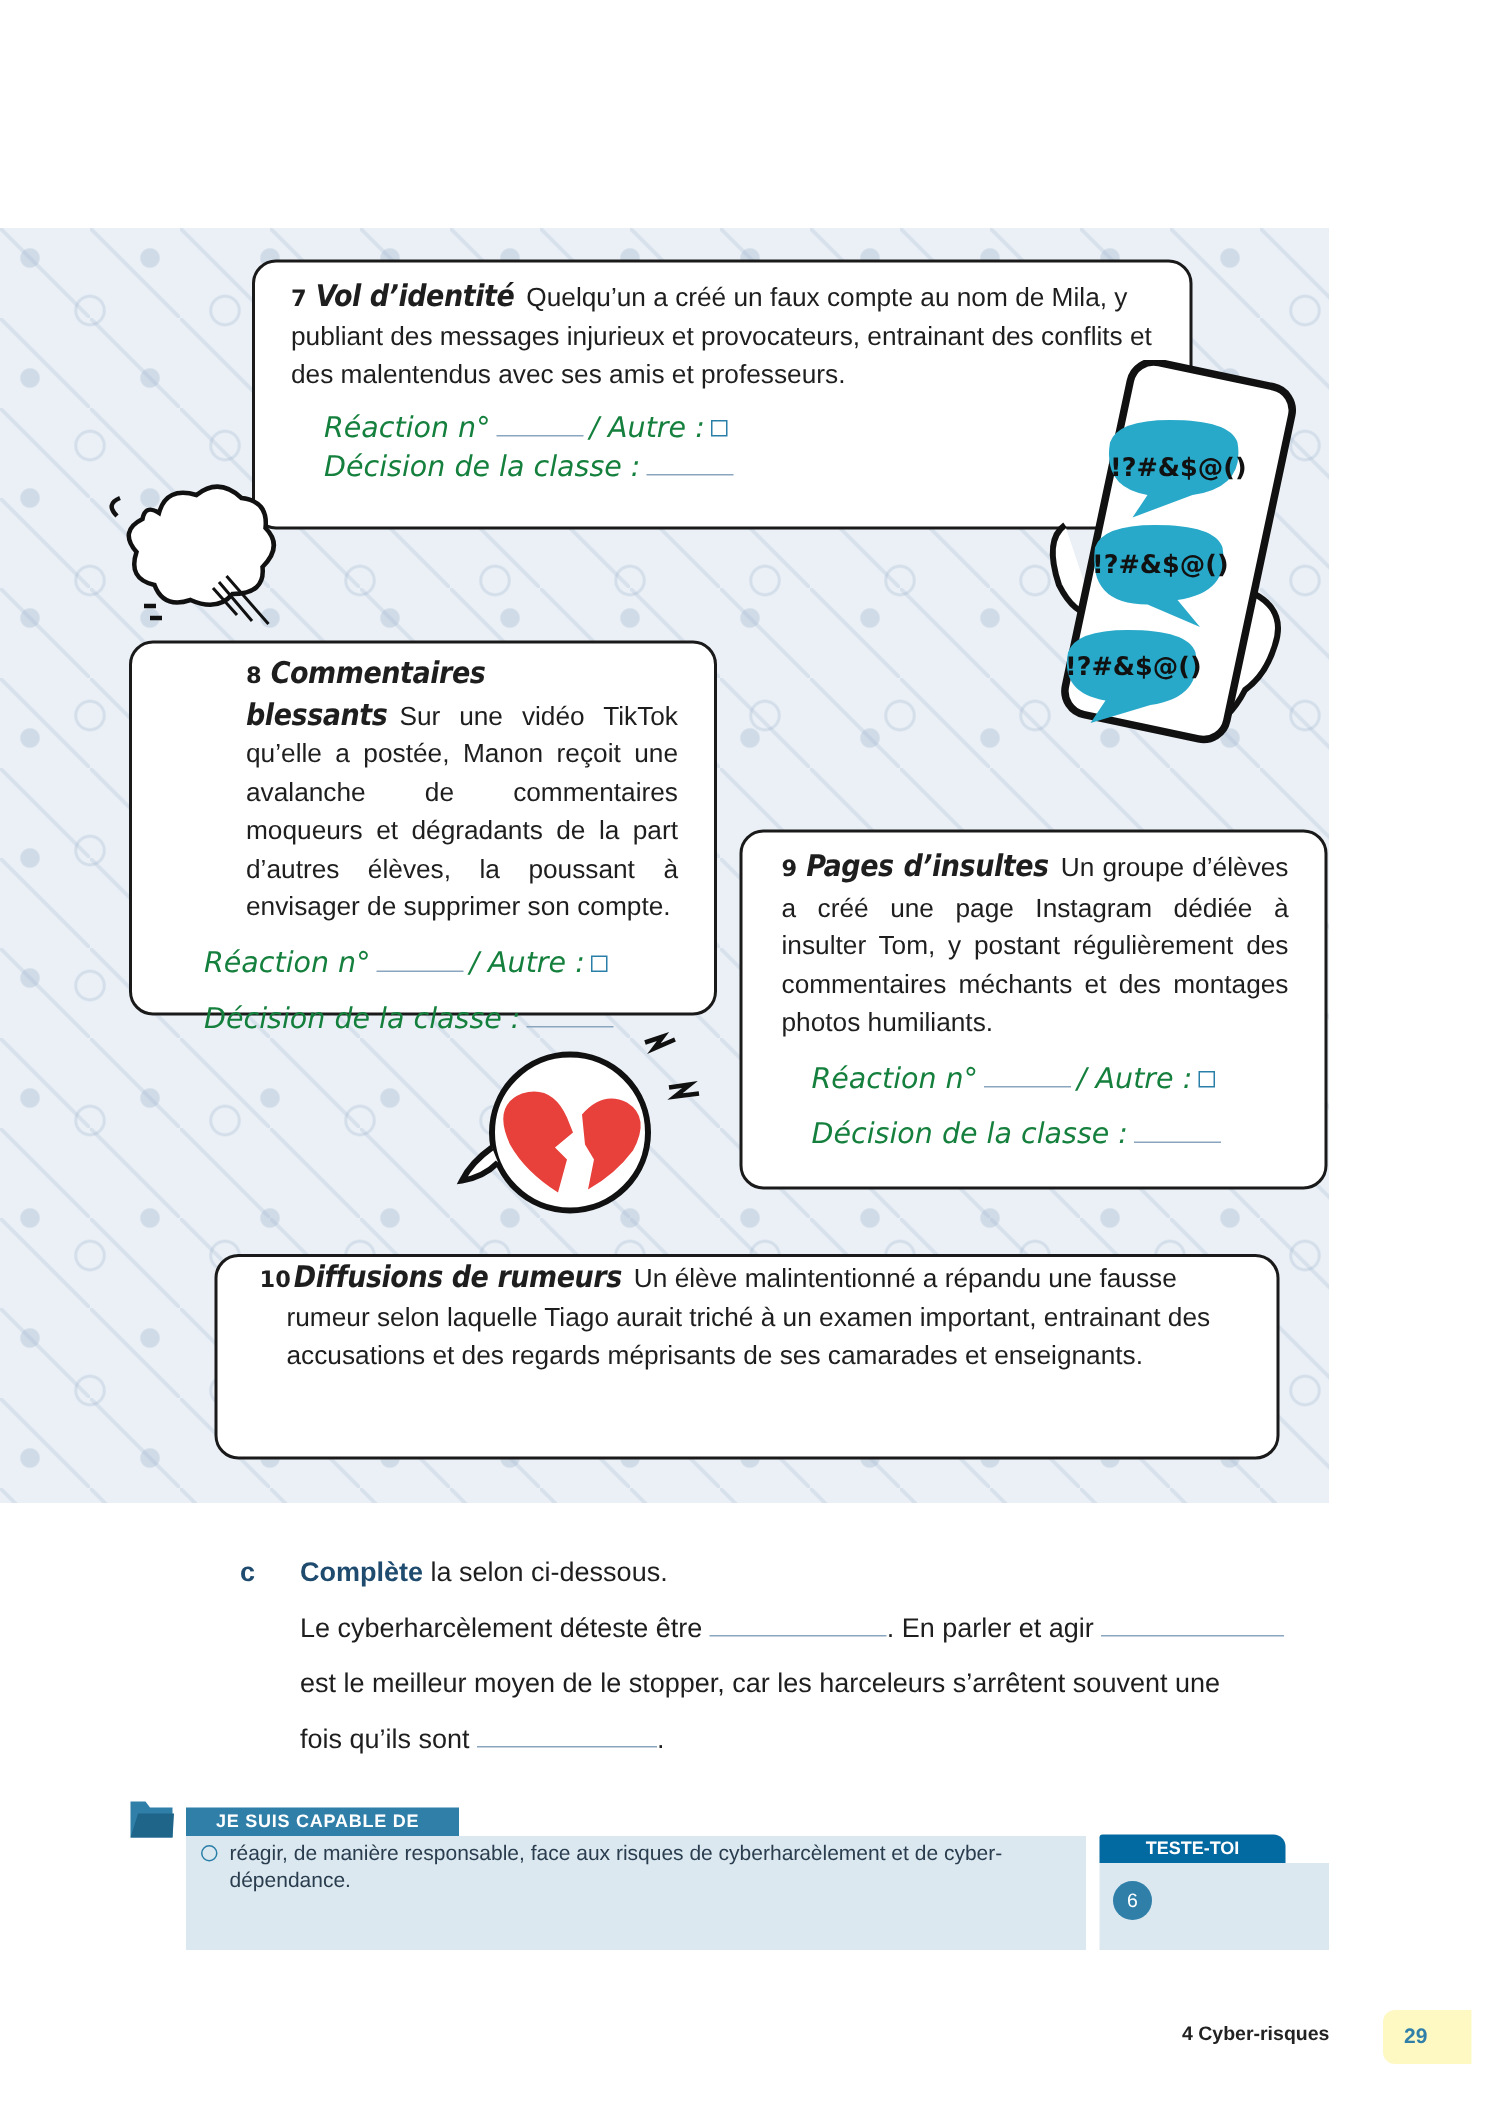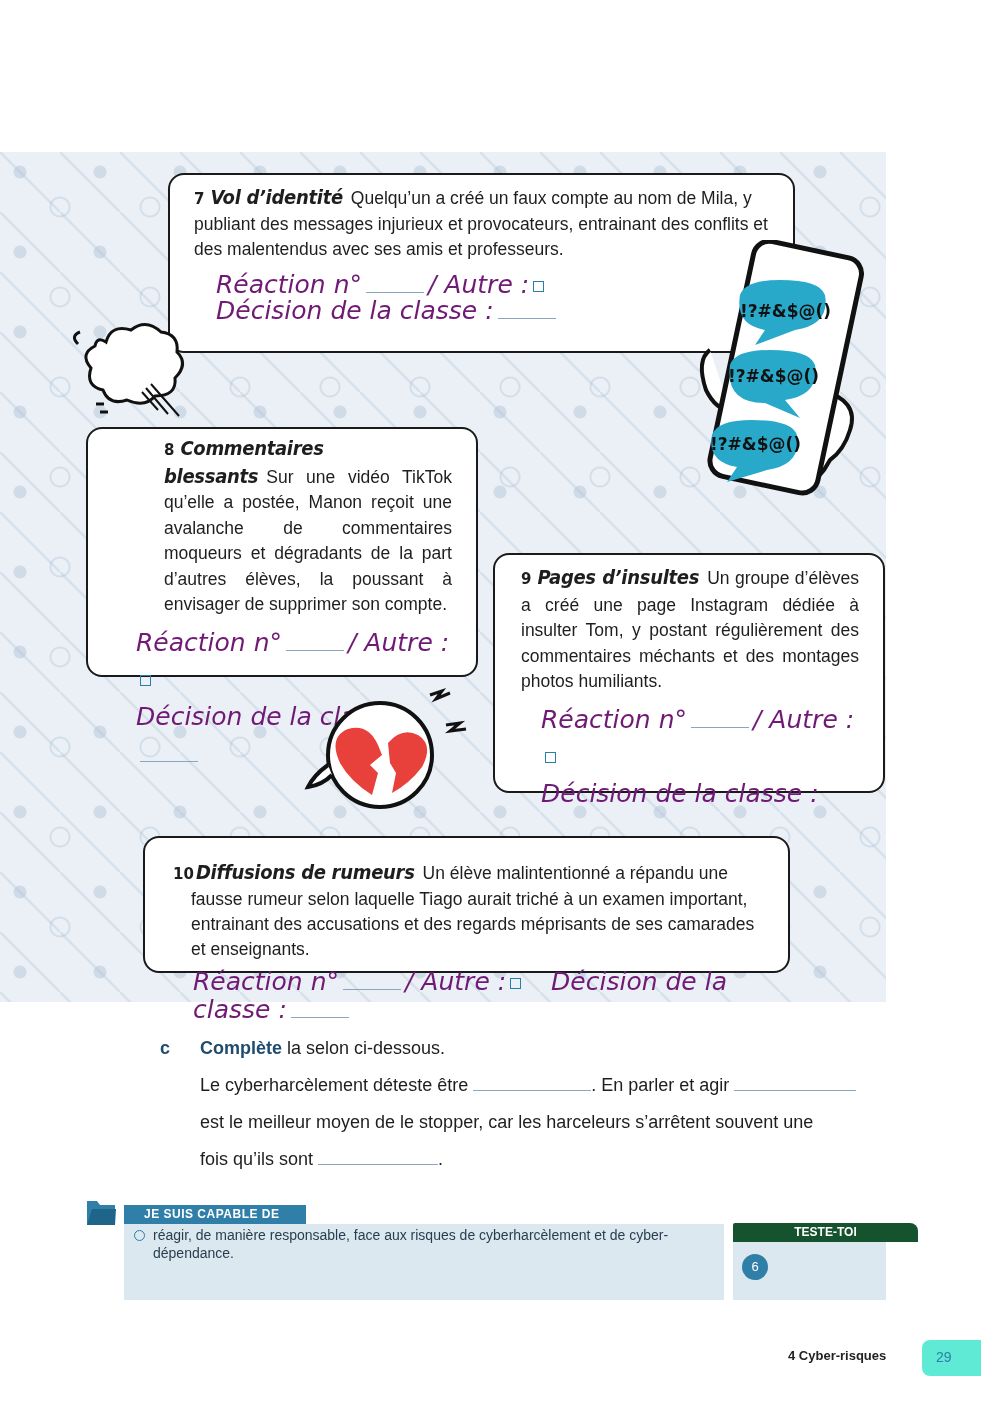--- a/index.html
+++ b/index.html
@@ -15,40 +15,40 @@
       linear-gradient(45deg, transparent 48%, rgba(160,180,205,0.25) 49% 51%, transparent 52%);
     background-size: 80px 80px, 90px 90px, 60px 60px;
   }
 
   .card {
     position: absolute; background: #fff; border: 2.5px solid #1a1a1a; border-radius: 16px;
   }
   .card .num { font-family: "DejaVu Sans", sans-serif; font-size: 15px; font-weight: bold; margin-right: 6px; }
   .card .title { font-family: "DejaVu Sans Condensed", "DejaVu Sans", sans-serif; font-weight: bold; font-size: 20px; letter-spacing: -0.3px; margin-right: 8px; font-style: italic; }
   .card .body { font-size: 17.5px; line-height: 25px; color: #1e1e1e; }
-  .hand { font-family: "DejaVu Sans", sans-serif; font-style: italic; font-size: 25px; line-height: 28px; color: #701a75; }
+  .hand { font-family: "DejaVu Sans", sans-serif; font-style: italic; font-size: 19px; line-height: 28px; color: #15803d; }
   .blank { display: inline-block; width: 58px; border-bottom: 1.5px solid #8aa6bf; height: 16px; vertical-align: baseline; margin: 0 4px; }
   .chk { display: inline-block; width: 11px; height: 11px; border: 1.5px solid #2a7fa8; vertical-align: middle; margin-left: 4px; }
 
   .c-section { position: absolute; left: 160px; top: 1030px; width: 730px; font-size: 18px; line-height: 37px; color: #1e1e1e; }
   .c-letter { position: absolute; left: 0; top: 0; font-weight: bold; color: #1e4b6e; }
   .c-text { margin-left: 40px; }
   .c-text b { color: #1e4b6e; }
   .fill { display: inline-block; border-bottom: 1.5px solid #8aa6bf; height: 20px; vertical-align: baseline; }
 
   .capable-tab { position: absolute; left: 124px; top: 1205px; width: 182px; height: 19px; background: #2f7fa9; color: #fff; font-size: 12px; font-weight: bold; padding: 2px 20px; letter-spacing: 0.5px; }
   .capable-box { position: absolute; left: 124px; top: 1224px; width: 600px; height: 76px; background: #dbe8f0; padding: 2px 10px; font-size: 14px; line-height: 18px; color: #2a3d4e; }
   .capable-box .item { display: flex; }
   .capable-box .dot { width: 11px; height: 11px; border: 1.5px solid #2a7fa8; border-radius: 50%; margin: 4px 8px 0 0; flex: none; }
-  .teste-head { position: absolute; left: 733px; top: 1223px; width: 185px; height: 19px; background: #14532d; color: #fff; font-size: 12px; font-weight: bold; text-align: center; line-height: 19px; border-radius: 2px 8px 0 0; }
+  .teste-head { position: absolute; left: 733px; top: 1223px; width: 124px; height: 19px; background: #0369a1; color: #fff; font-size: 12px; font-weight: bold; text-align: center; line-height: 19px; border-radius: 2px 8px 0 0; }
   .teste-body { position: absolute; left: 733px; top: 1242px; width: 153px; height: 58px; background: #dbe8f0; }
   .teste-num { position: absolute; left: 9px; top: 12px; width: 26px; height: 26px; border-radius: 50%; background: #2f7fa9; color: #fff; font-size: 13px; text-align: center; line-height: 26px; }
 
   .footer-chapter { position: absolute; left: 788px; top: 1348px; font-size: 13px; font-weight: bold; color: #222; }
-  .footer-page { position: absolute; left: 922px; top: 1340px; width: 59px; height: 36px; background: #5eead4; border-radius: 8px 0 0 8px; color: #2f7fa9; font-size: 14px; padding: 9px 14px; }
+  .footer-page { position: absolute; left: 922px; top: 1340px; width: 59px; height: 36px; background: #fef9c3; border-radius: 8px 0 0 8px; color: #2f7fa9; font-size: 14px; padding: 9px 14px; font-weight: bold; }
 </style>
 </head>
 <body>
 
 <div class="bg-panel"></div>
 
 <div class="card" style="left:168px;top:173px;width:627px;height:180px;padding:10px 14px 0 24px;">
   <div class="body">
     <span class="num">7</span><span class="title">Vol d’identité</span><span>Quelqu’un a créé un faux compte au nom de Mila, y publiant des messages injurieux et provocateurs, entrainant des conflits et des malentendus avec ses amis et professeurs.</span>
   </div>
@@ -104,27 +104,23 @@
 </div>
 
 <svg style="position:absolute;left:300px;top:685px;" width="180" height="125" viewBox="0 0 180 125">
   <circle cx="80" cy="70" r="52" fill="#fff" stroke="#111" stroke-width="4"></circle>
   <path d="M28 80 q-14 10 -20 22 q14 -2 24 -12" fill="#fff" stroke="#111" stroke-width="4"></path>
   <path d="M78 60 q-10 -22 -30 -16 q-20 8 -8 34 q10 18 32 32 l6 -22 l-8 -8 l12 -10z" fill="#e8403a"></path>
   <path d="M88 58 q14 -16 30 -8 q16 10 4 32 q-12 16 -30 26 l4 -20 l-6 -10 z" fill="#e8403a"></path>
   <path d="M130 10 l12 -4 l-6 8 l14 -6 M146 40 l14 -2 l-10 8 l16 -2" stroke="#111" stroke-width="3" fill="none"></path>
 </svg>
 
-<div class="card" style="left:143px;top:836px;width:647px;height:137px;padding:22px 20px 0 28px;">
+<div class="card" style="left:143px;top:836px;width:710px;height:137px;padding:1px 20px 0 28px;">
   <div class="body" style="padding-left:18px;text-indent:-18px;">
     <span class="num" style="margin-right:2px;">10</span><span class="title">Diffusions de rumeurs</span><span>Un élève malintentionné a répandu une fausse rumeur selon laquelle Tiago aurait triché à un examen important, entrainant des accusations et des regards méprisants de ses camarades et enseignants.</span>
-  </div>
-  <div class="hand" style="margin-left:20px;margin-top:6px;">
-    <span>Réaction n°</span><span class="blank"></span><span>/ Autre :</span><span class="chk"></span>
-    <span style="margin-left:22px;">Décision de la classe :</span><span class="blank"></span>
   </div>
 </div>
 
 <div class="c-section">
   <span class="c-letter">c</span>
   <div class="c-text">
     <b>Complète</b><span> la selon ci-dessous.</span><br>
     <span>Le cyberharcèlement déteste être </span><span class="fill" style="width:118px;"></span><span>. En parler et agir </span><span class="fill" style="width:122px;"></span><br>
     <span>est le meilleur moyen de le stopper, car les harceleurs s’arrêtent souvent une</span><br>
     <span>fois qu’ils sont </span><span class="fill" style="width:120px;"></span><span>.</span>

